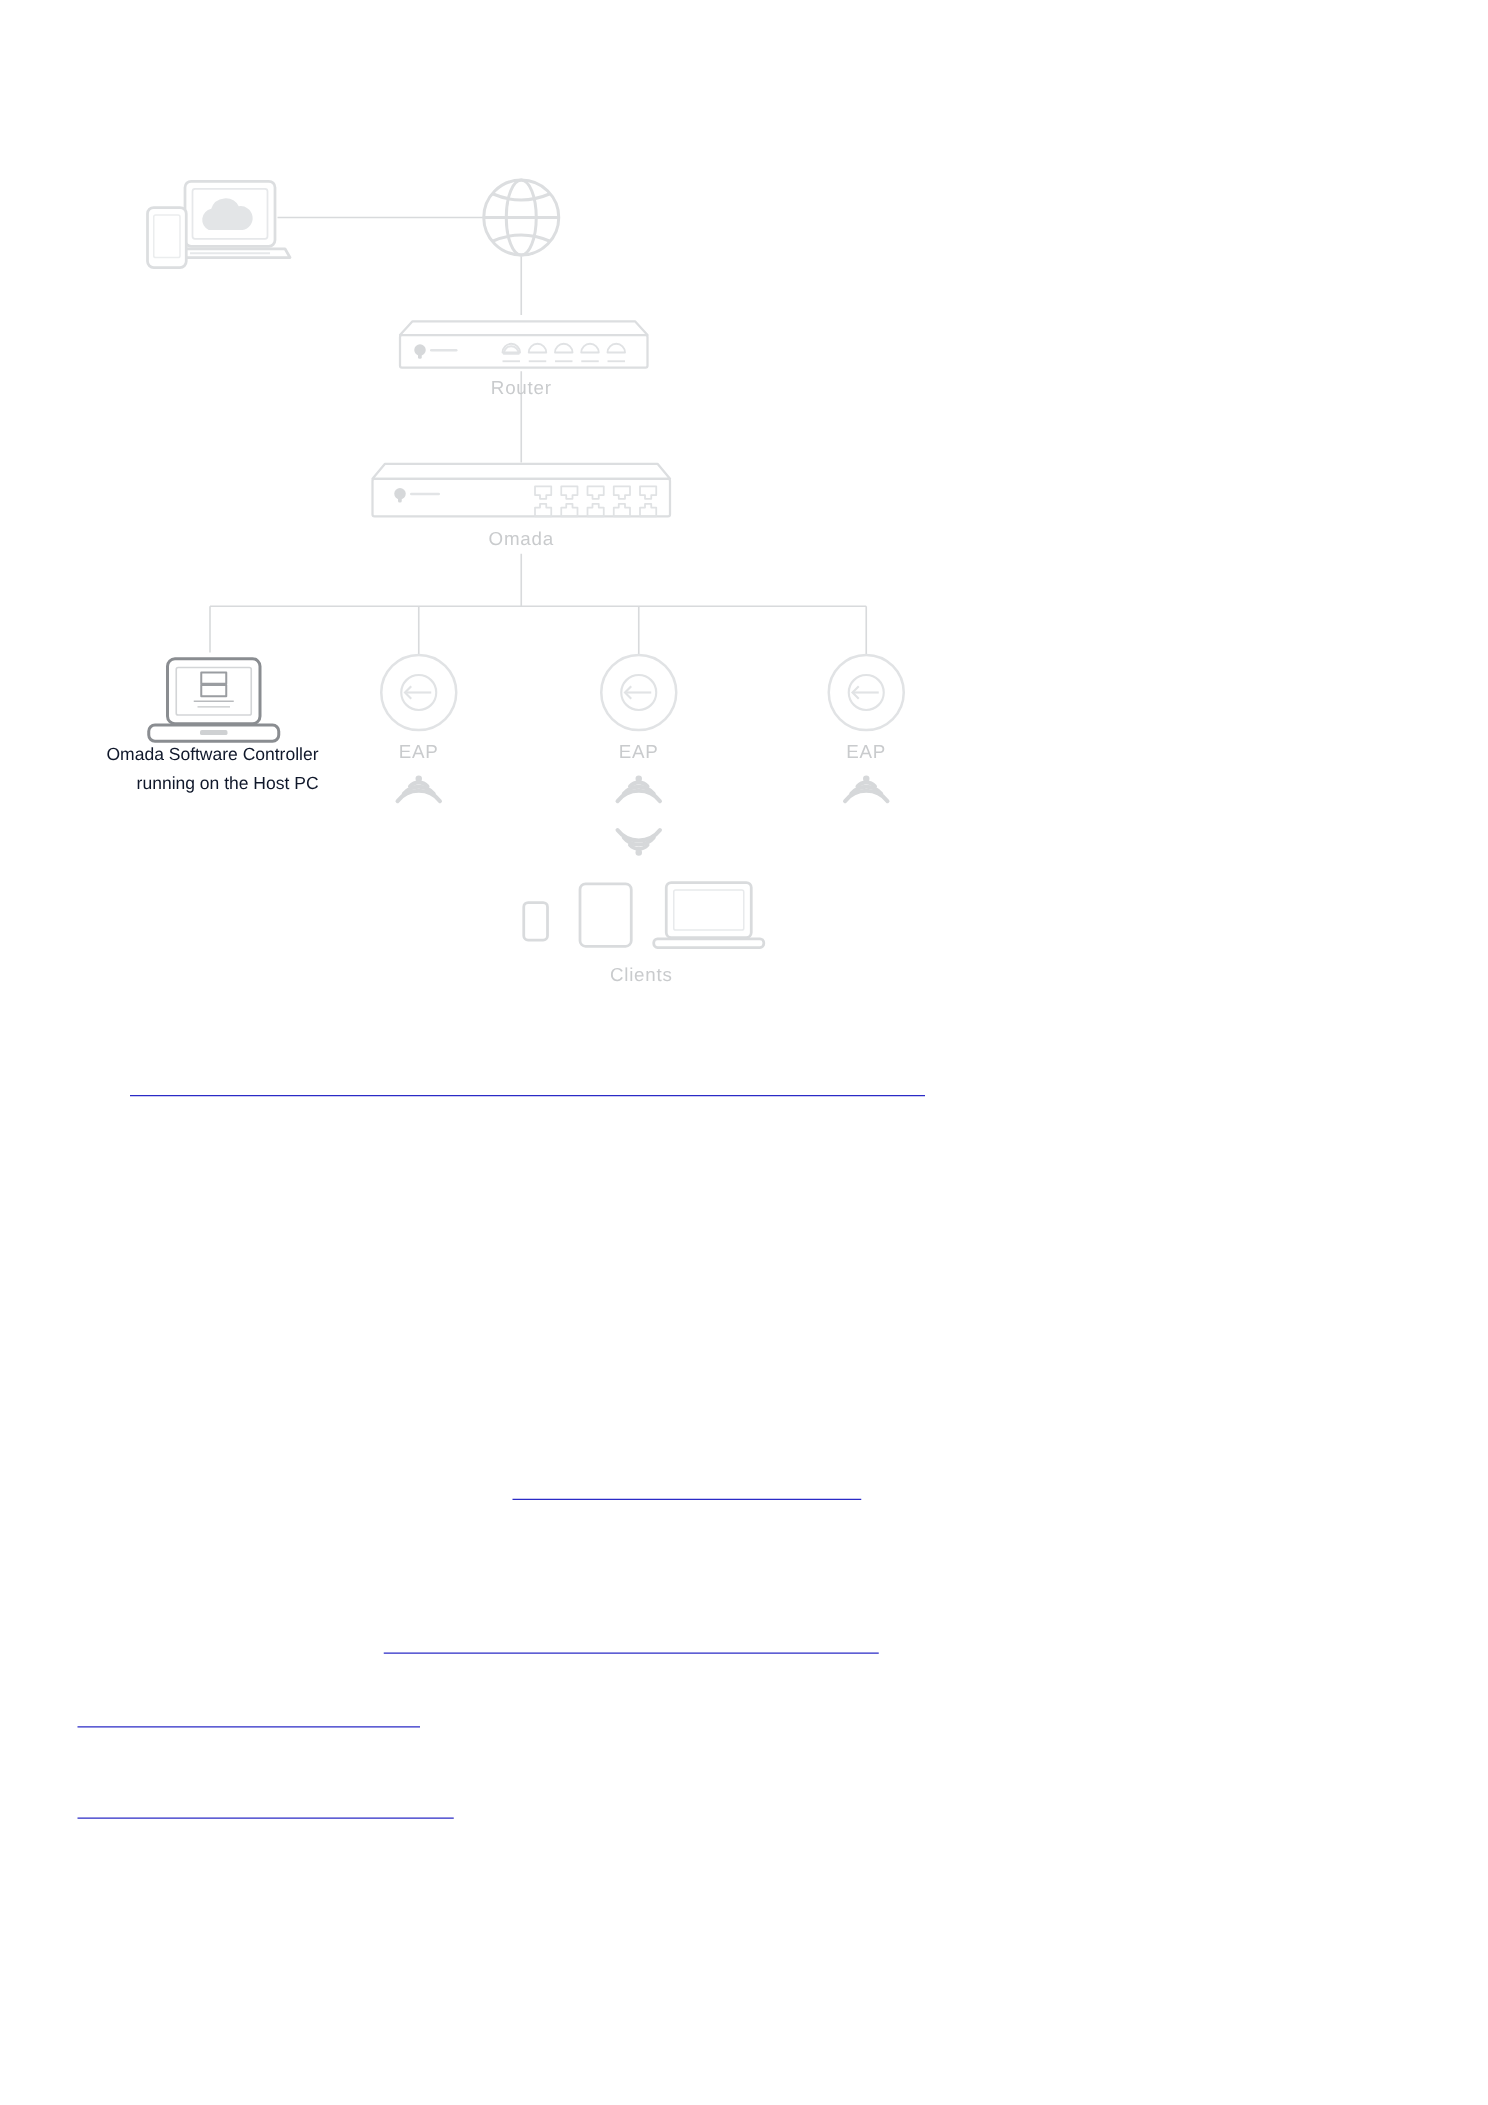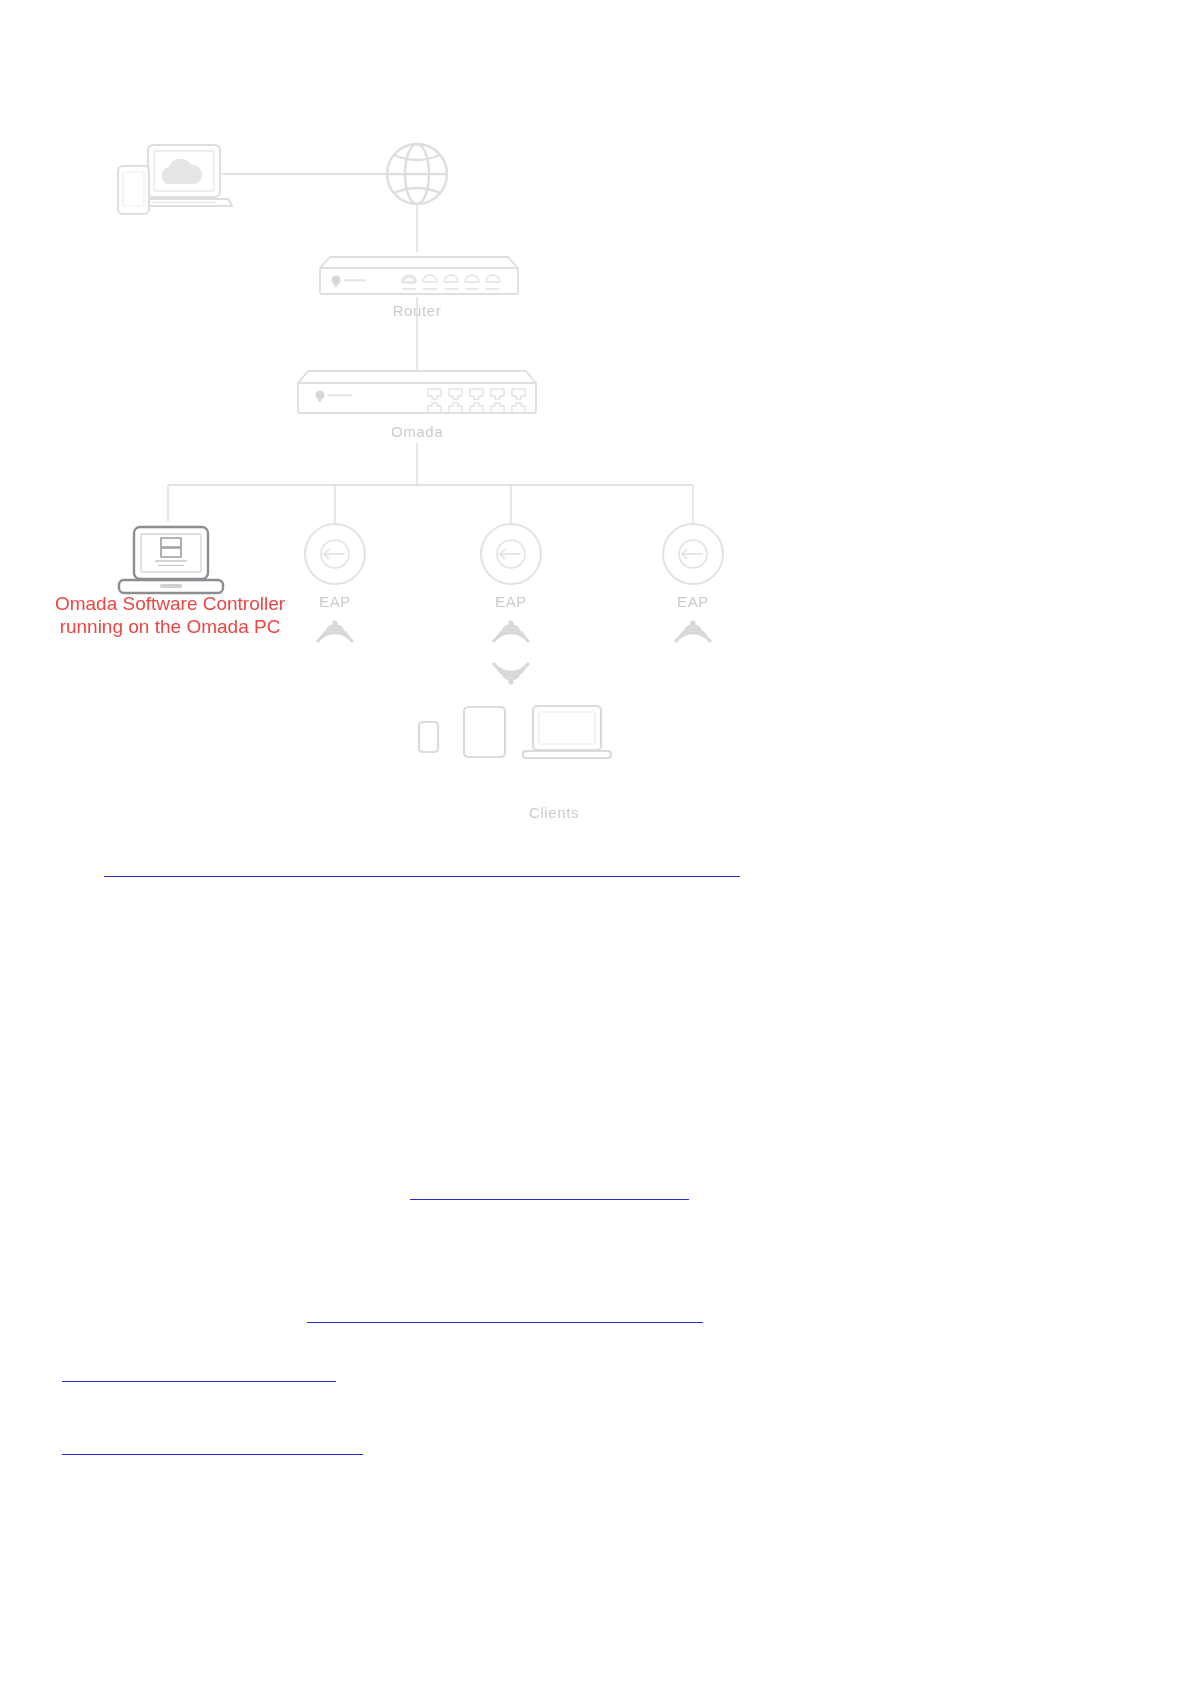--- a/index.html
+++ b/index.html
@@ -27,23 +27,23 @@
     letter-spacing:.6px;
     white-space:nowrap;
     font-family:"Liberation Sans","DejaVu Sans",sans-serif;
   }
   .dg-label.center{transform:translateX(-50%);text-align:center;}
 
   #controller-caption{
     position:absolute;
     left:170px;top:592px;
     transform:translateX(-50%);
-    text-align:center;
-    color:#ef4444;
-    font-size:19px;
+    text-align:right;
+    color:#0f172a;
+    font-size:14px;
     line-height:23px;
     white-space:nowrap;
   }
   #controller-caption span{display:block;}
 
   
   .doclink{
     position:absolute;
     height:14px;
     border-bottom:1.4px solid #2b2bc6;
@@ -228,25 +228,25 @@
     </svg>
 
     <div class="dg-label center" style="left:417px;top:302px;">Router</div>
 
     <div class="dg-label center" style="left:417px;top:423px;">Omada</div>
 
     <div class="dg-label center" style="left:335px;top:593px;">EAP</div>
     <div class="dg-label center" style="left:511px;top:593px;">EAP</div>
     <div class="dg-label center" style="left:693px;top:593px;">EAP</div>
 
-    <div class="dg-label center" style="left:513px;top:804px;margin-left:41px;">Clients</div>
+    <div class="dg-label center" style="left:513px;top:772px;">Clients</div>
 
     <div id="controller-caption">
       <span>Omada Software Controller</span>
-      <span>running on the Omada PC</span>
+      <span>running on the Host PC</span>
     </div>
 
   </div>
 
   <a class="doclink" href="#" style="left:104px;top:862px;width:636px;">
     <span class="lt"></span>
   </a>
 
   <a class="doclink" href="#" style="left:410px;top:1185px;width:279px;">
     <span class="lt"></span>

